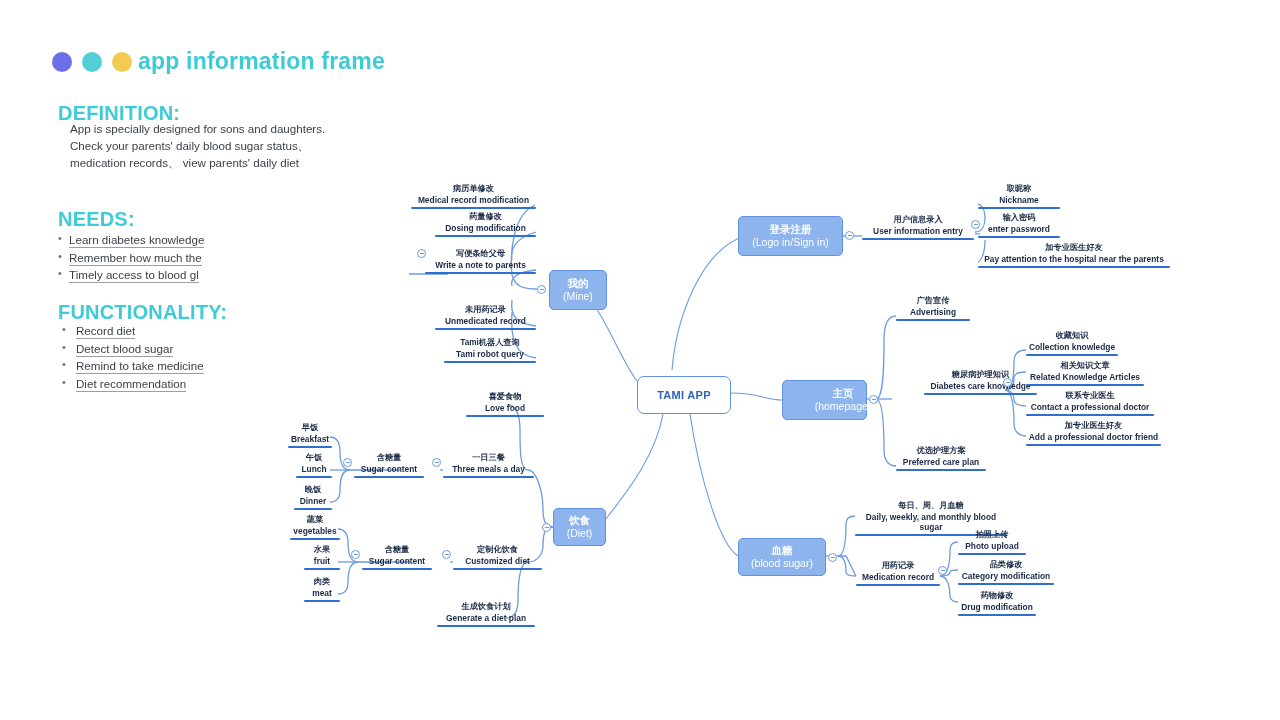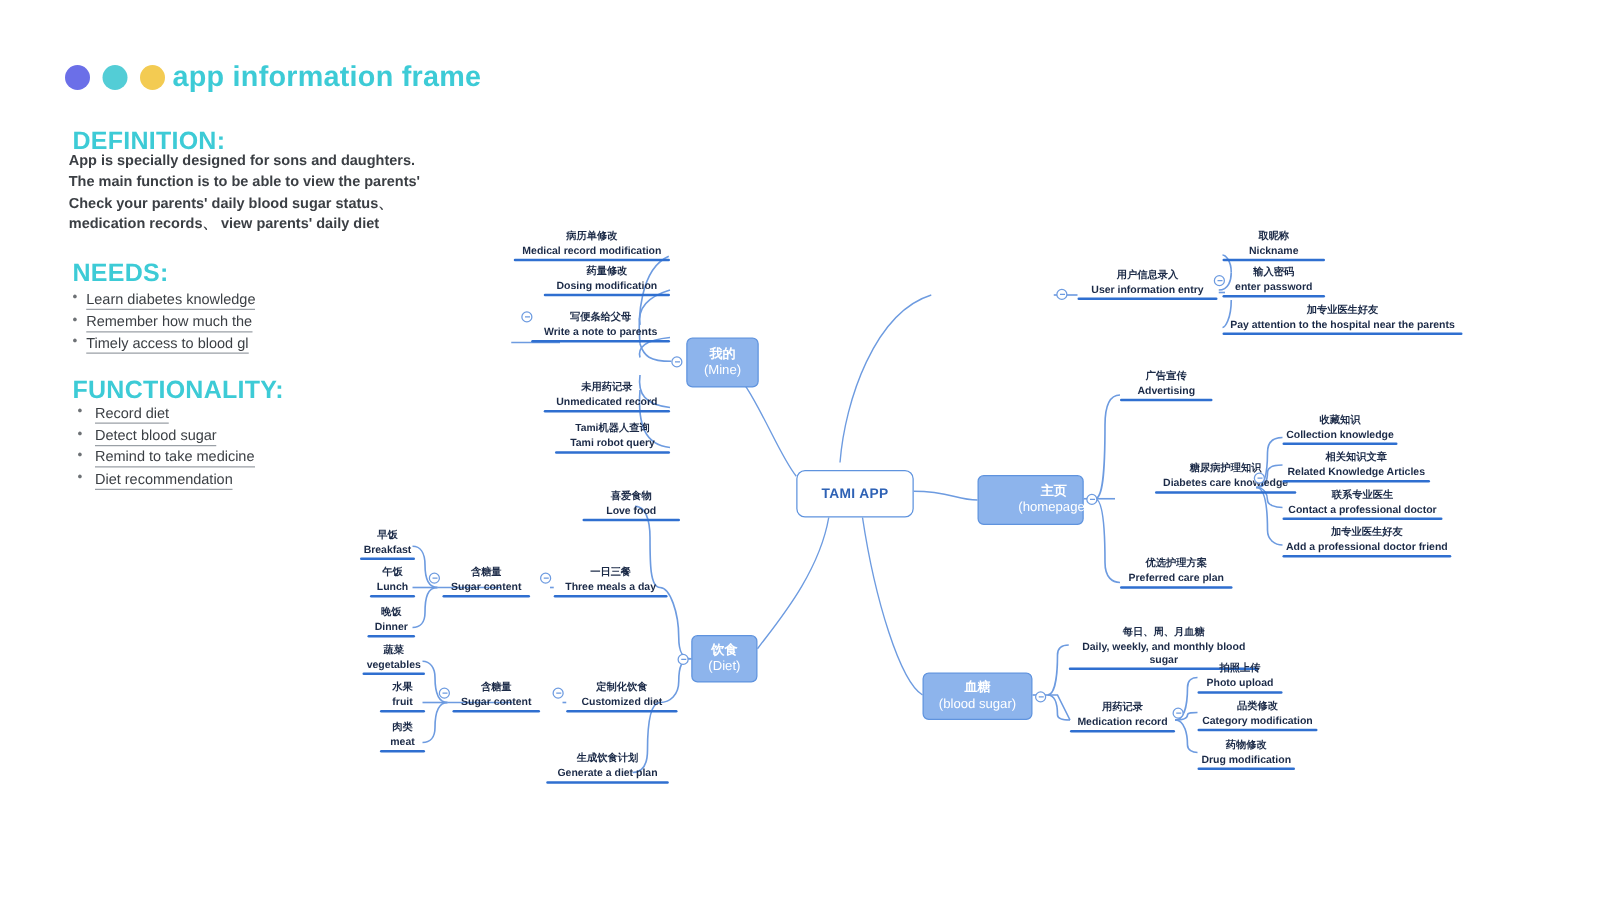--- a/index.html
+++ b/index.html
@@ -84,23 +84,22 @@
 <div id="root">
 
   <div class="dots">
     <span class="dot d1"></span>
     <span class="dot d2"></span>
     <span class="dot d3"></span>
   </div>
   <div class="app-title">app information frame</div>
 
   <div class="sec-head" style="left:58px; top:102px;">DEFINITION:</div>
-  <div class="sec-body" style="left:55px; top:121px; width:300px;font-weight:bold;">
+  <div class="sec-body" style="left:70px; top:121px; width:300px;">
     <div>App is specially designed for sons and daughters.</div>
-    <div>The main function is to be able to view the parents'</div>
     <div> Check your parents' daily blood sugar status、</div>
     <div>medication records、 view parents' daily diet</div>
   </div>
 
   <div class="sec-head" style="left:58px; top:208px;">NEEDS:</div>
   <ul class="bullets" id="needs-list">
     <li><span>Learn diabetes knowledge</span></li>
     <li><span>Remember how much the</span></li>
     <li><span>Timely access to blood gl</span></li>
   </ul>
@@ -203,20 +202,24 @@
     <div class="center-node" style="left:637px; top:376px; width:94px; height:38px;">
       <span>TAMI APP</span>
     </div>
 
     <div class="nbox" style="left:549px; top:270px; width:58px; height:40px;">
       <span class="cn">我的</span>
       <span class="en">(Mine)</span>
     </div>
     <div class="toggle" style="left:537px; top:285px;"></div>
 
+    <div class="nbox" style="left:738px; top:216px; width:105px; height:40px;">
+      <span class="cn">登录注册</span>
+      <span class="en">(Logo in/Sign in)</span>
+    </div>
     <div class="toggle" style="left:845px; top:231px;"></div>
 
     <div class="nbox" style="left:782px; top:380px; width:85px; height:40px;padding-left:37px;">
       <span class="cn">主页</span>
       <span class="en">(homepage)</span>
     </div>
     <div class="toggle" style="left:869px; top:395px;"></div>
 
     <div class="nbox" style="left:553px; top:508px; width:53px; height:38px;">
       <span class="cn">饮食</span>

